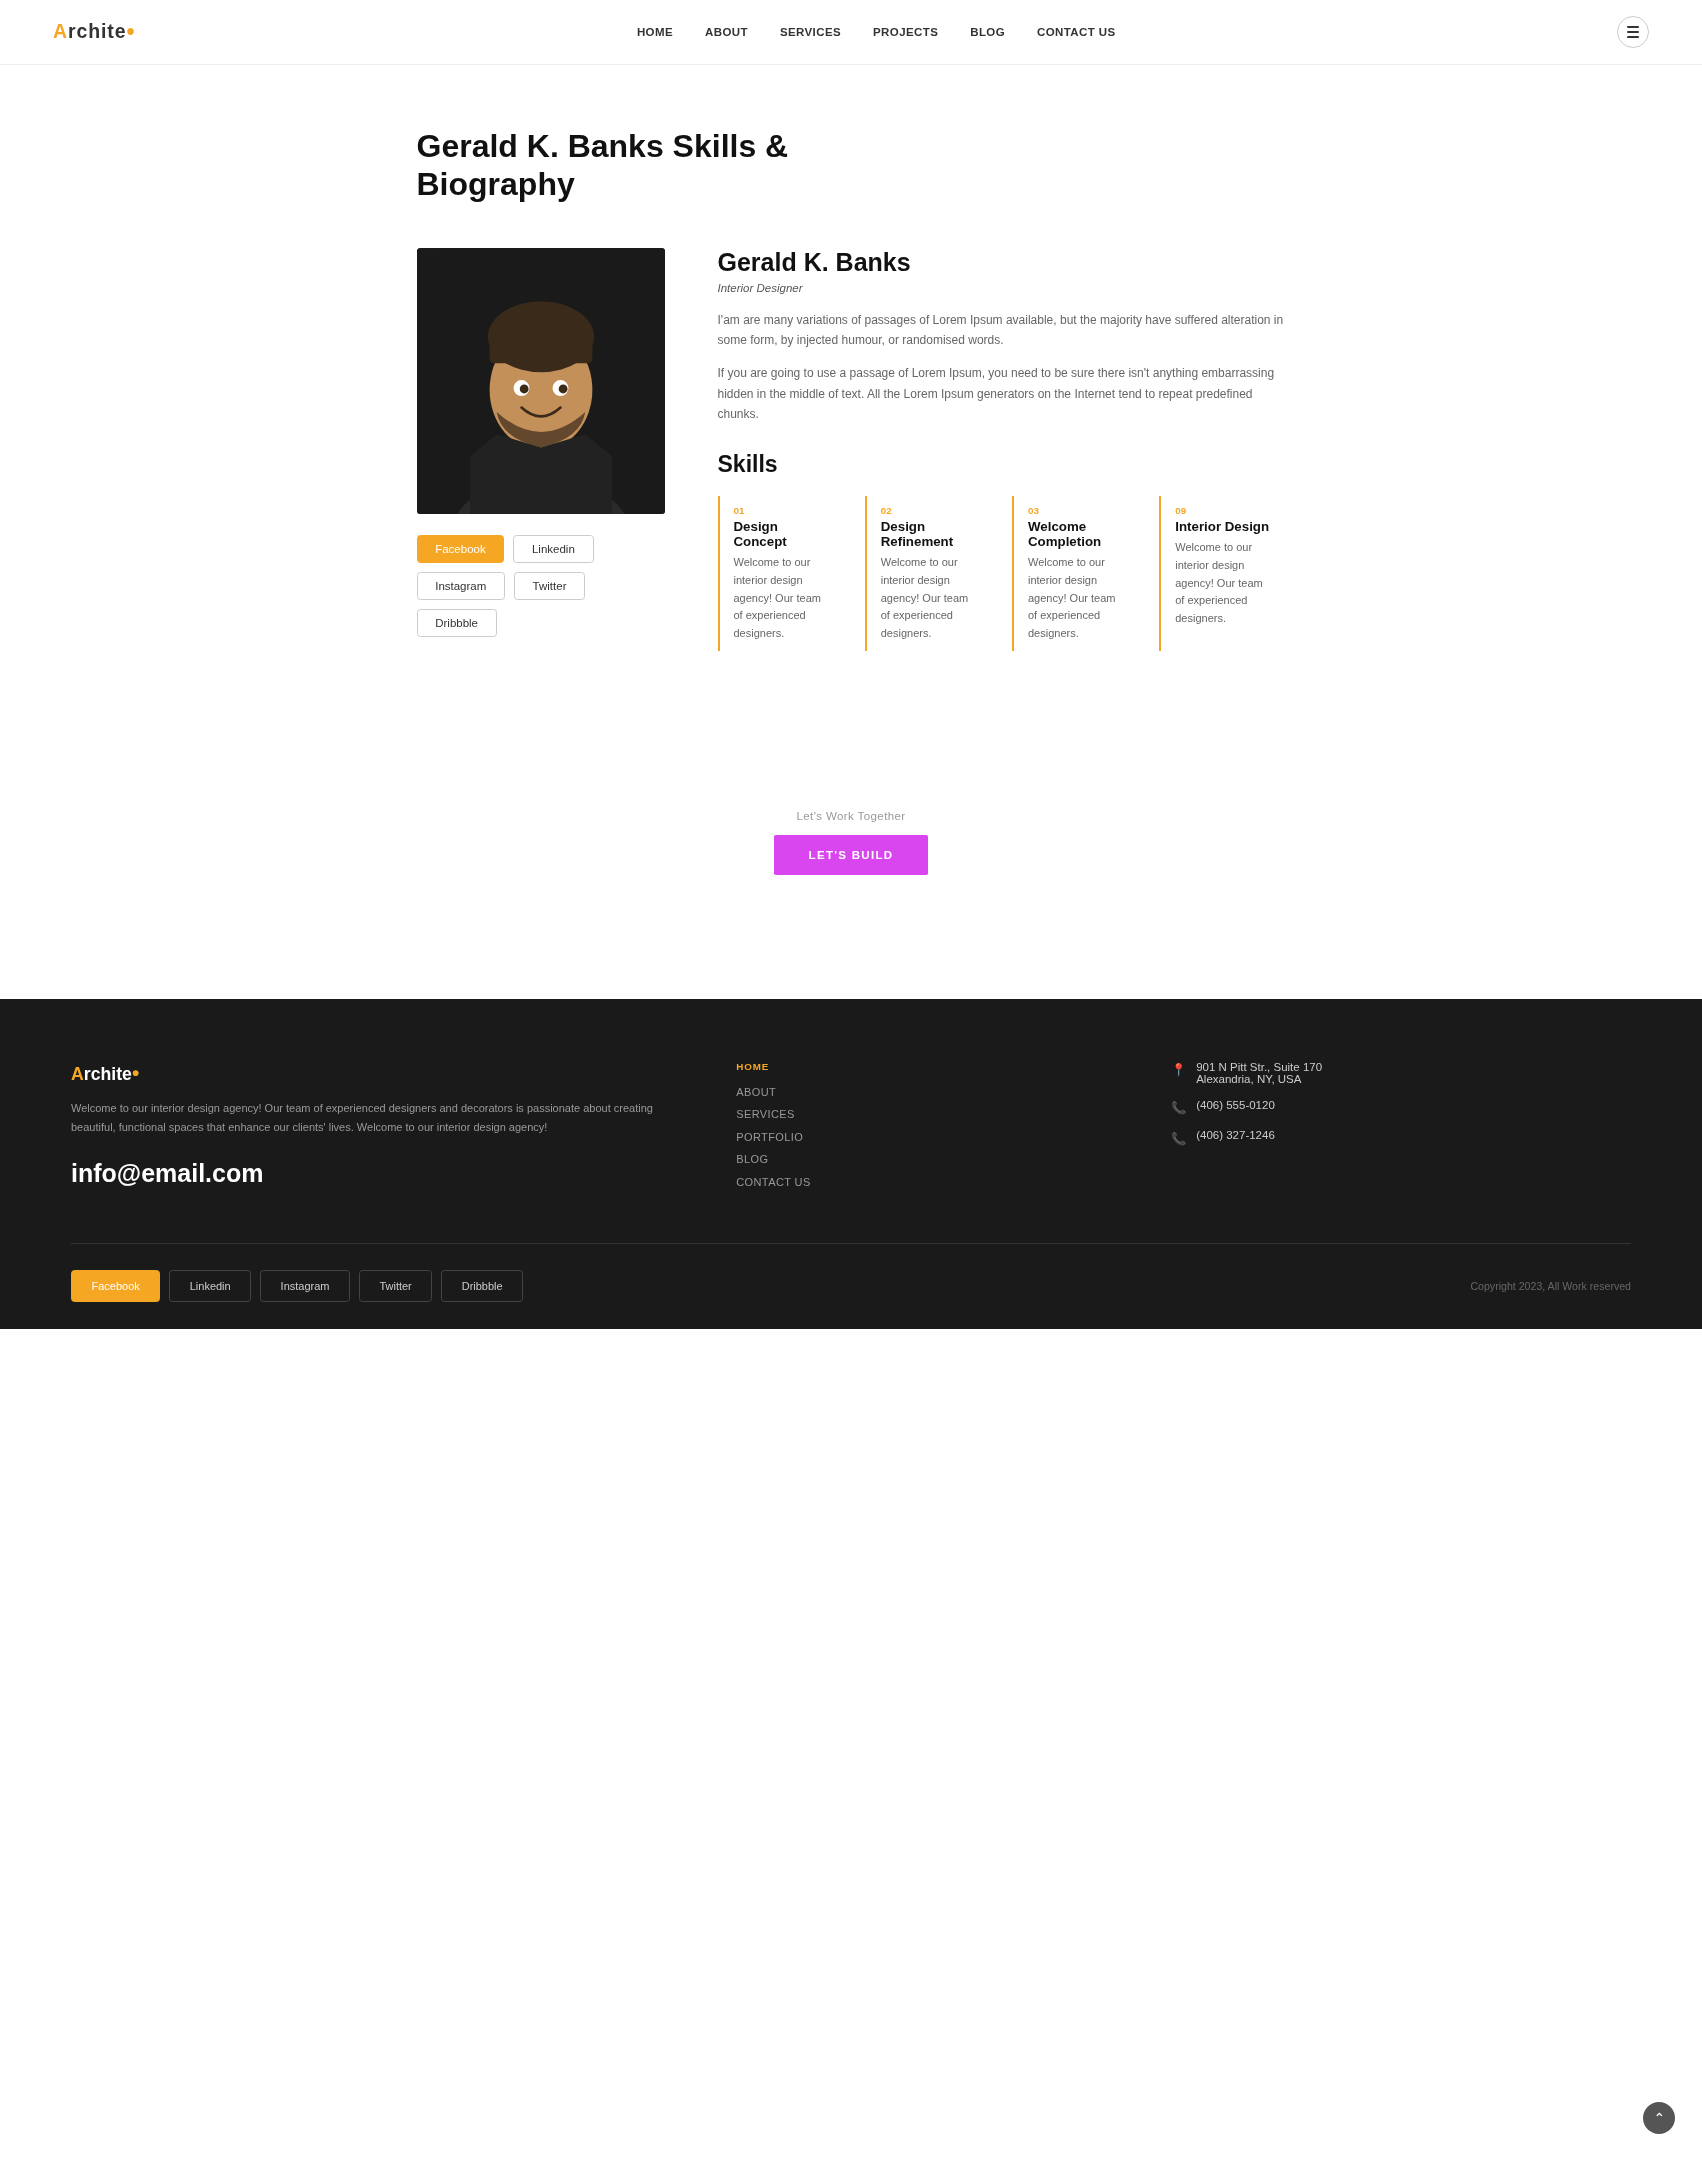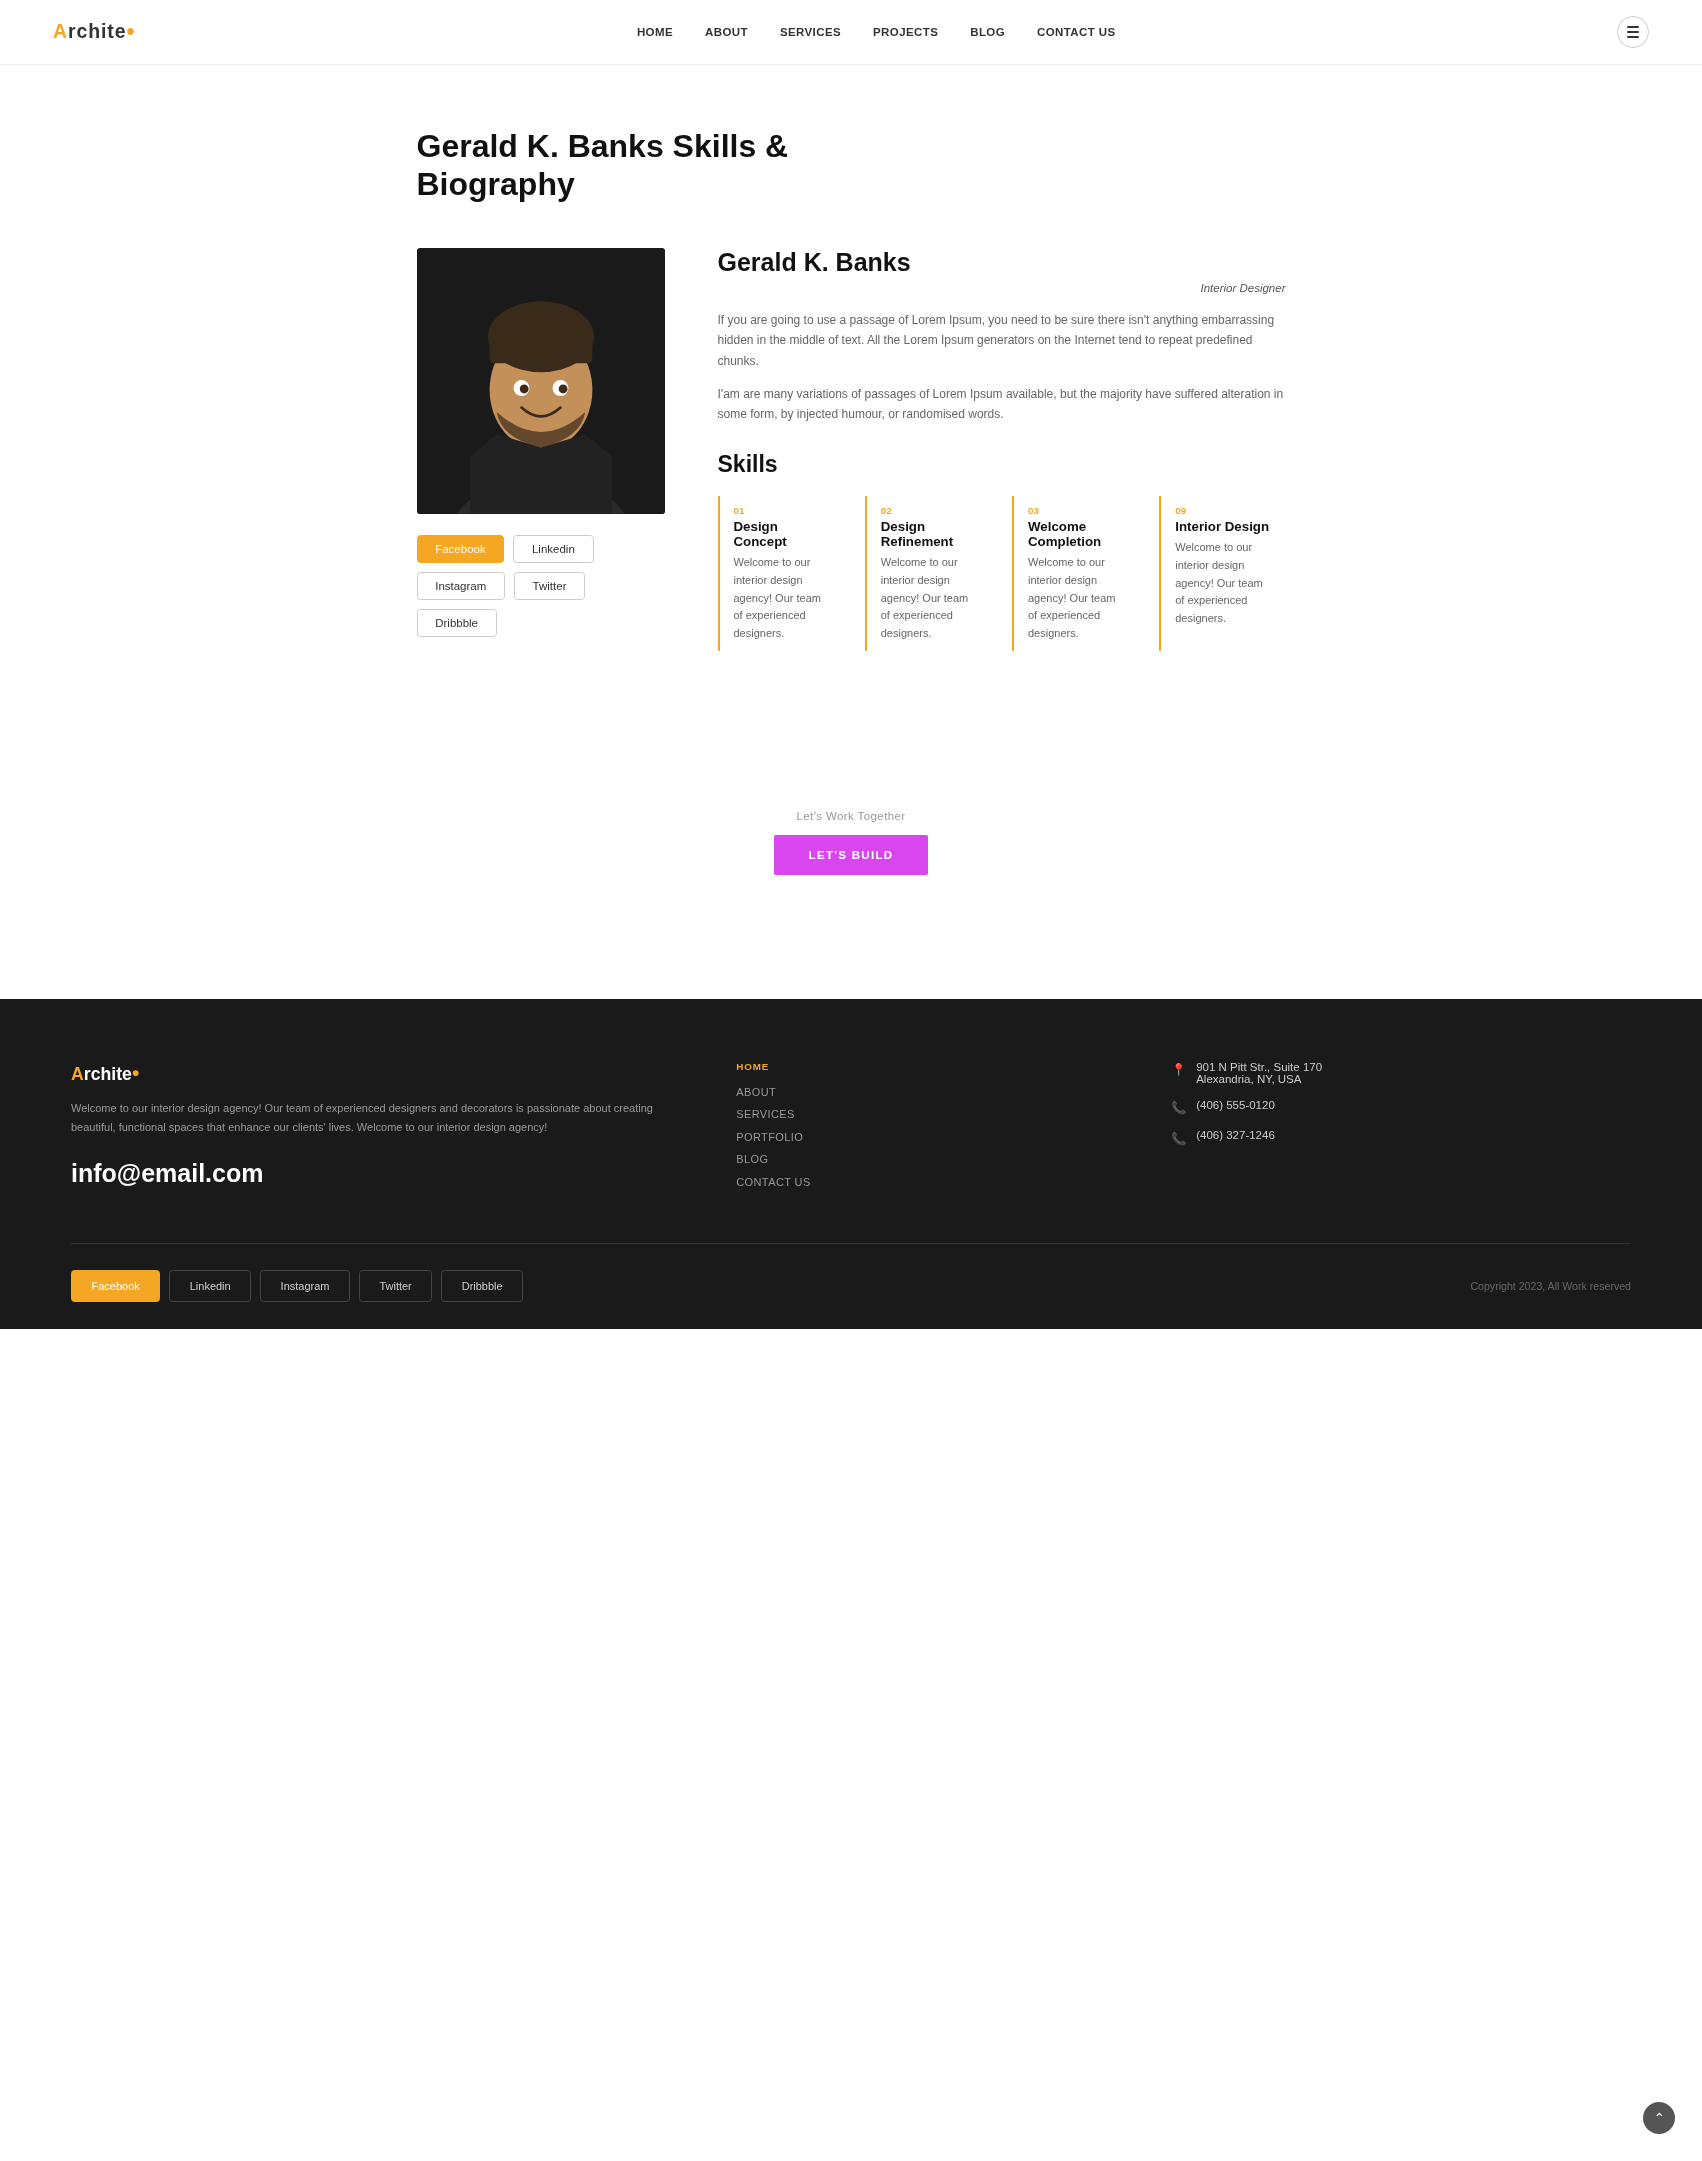--- a/index.html
+++ b/index.html
@@ -72,21 +72,21 @@
       background: none;
       font-size: 11.5px;
       font-weight: 500;
       cursor: pointer;
       color: #333;
     }
     .social-btn.active { background: #f5a623; border-color: #f5a623; color: #fff; }
 
     .bio-right { flex: 1; }
     .bio-name { font-size: 25px; font-weight: 800; color: #111; margin-bottom: 5.3px; }
-    .bio-role { font-size: 11.5px; color: #555; margin-bottom: 16px; font-style: italic; text-align: right; }
+    .bio-role { font-size: 11.5px; color: #555; margin-bottom: 16px; font-style: italic; }
     .bio-text { font-size: 12px; color: #666; line-height: 1.7; margin-bottom: 12.4px; }
 
     .skills-title { font-size: 23px; font-weight: 800; color: #111; margin: 26.6px 0 17.7px; }
 
     .skills-grid { display: grid; grid-template-columns: 1fr 1fr 1fr 1fr; gap: 21px; }
     .skill-card {
       border-left: 2.7px solid #f5a623;
       padding: 8.9px 14px;
       background: #fff;
     }
@@ -241,22 +241,22 @@
         <button class="social-btn">Linkedin</button>
         <button class="social-btn">Instagram</button>
         <button class="social-btn">Twitter</button>
         <button class="social-btn">Dribbble</button>
       </div>
     </div>
 
     <div class="bio-right">
       <h2 class="bio-name">Gerald K. Banks</h2>
       <p class="bio-role">Interior Designer</p>
+      <p class="bio-text">I'am are many variations of passages of Lorem Ipsum available, but the majority have suffered alteration in some form, by injected humour, or randomised words.</p>
       <p class="bio-text">If you are going to use a passage of Lorem Ipsum, you need to be sure there isn't anything embarrassing hidden in the middle of text. All the Lorem Ipsum generators on the Internet tend to repeat predefined chunks.</p>
-      <p class="bio-text">I'am are many variations of passages of Lorem Ipsum available, but the majority have suffered alteration in some form, by injected humour, or randomised words.</p>
 
       <h3 class="skills-title">Skills</h3>
 
       <div class="skills-grid">
 
         <div class="skill-card">
           <div class="skill-num">01</div>
           <div class="skill-name">Design Concept</div>
           <div class="skill-desc">Welcome to our interior design agency! Our team of experienced designers.</div>
         </div>

